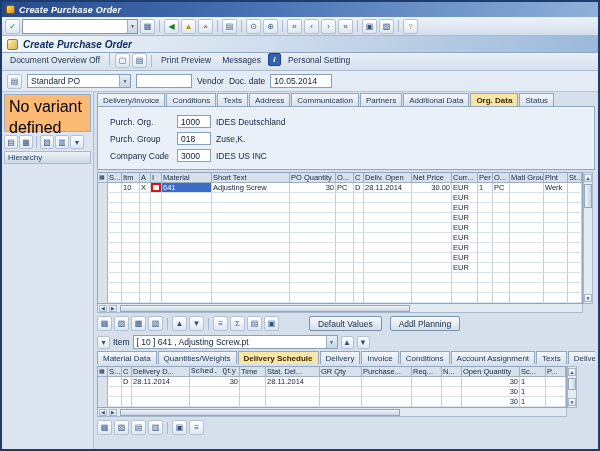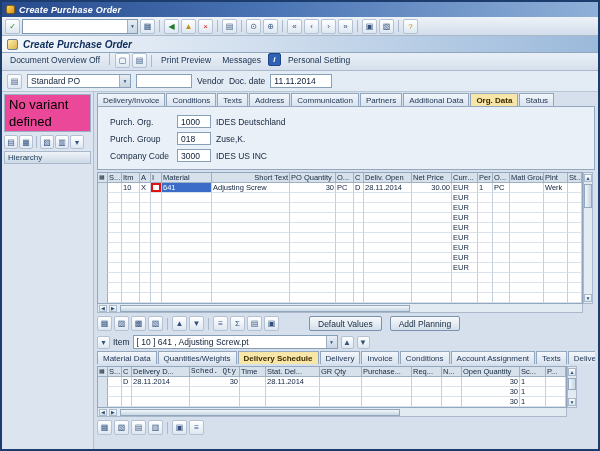--- a/index.html
+++ b/index.html
@@ -21,21 +21,21 @@
 .appbtn{font-size:8.5px;color:#17304f;padding:1px 3px;border:1px solid transparent;white-space:nowrap;}
 .info-btn{background:#2f62b4;color:#fff;font-weight:bold;font-style:italic;width:13px;height:13px;border-radius:2px;border:1px solid #1d4586;display:flex;align-items:center;justify-content:center;font-size:8px;flex:0 0 auto;}
 .hdr-row{height:21px;background:#e3ebf4;border-bottom:1px solid #b7c5d4;display:flex;align-items:center;gap:5px;padding:0 5px;}
 .field{background:#fff;border:1px solid #87a0b8;height:14px;font-size:8.5px;padding:0 3px;display:flex;align-items:center;color:#0b1c36;white-space:nowrap;overflow:hidden;}
 .combo{display:flex;align-items:stretch;border:1px solid #87a0b8;background:#fff;height:14px;}
 .combo .val{font-size:8.5px;padding:0 3px;display:flex;align-items:center;white-space:nowrap;overflow:hidden;}
 .drop{width:11px;background:linear-gradient(#e8eef5,#c7d5e3);border-left:1px solid #9fb0c2;display:flex;align-items:center;justify-content:center;font-size:5px;color:#33517e;flex:0 0 auto;}
 .lbl{font-size:8.5px;color:#15263e;white-space:nowrap;}
 .main{display:flex;height:357px;}
 .sidebar{width:92px;flex:0 0 auto;border-right:1px solid #b0bfcf;background:#dbe4ef;padding:2px;}
-.variant-box{background:#ec4899;border:1px solid #9cafc4;height:38px;font-size:13px;color:#000;padding:2px 4px;line-height:1.3;}
+.variant-box{background:#fdba74;border:1px solid #9cafc4;height:38px;font-size:16px;color:#000;padding:2px 4px;line-height:1.3;}
 .side-icons{display:flex;gap:1px;padding:3px 0 2px 0;align-items:center;}
 .side-icons .tbtn{min-width:14px;width:14px;height:14px;}
 .hier{height:13px;background:linear-gradient(#eef3f8,#cdd9e6);border:1px solid #a9b9cb;font-size:8px;display:flex;align-items:center;padding:0 3px;color:#23405f;}
 .content{flex:1;padding:0 3px;overflow:hidden;}
 .tabstrip{display:flex;height:14px;align-items:flex-end;overflow:hidden;}
 .tab{height:13px;padding:0 5px;font-size:8px;display:flex;align-items:center;background:linear-gradient(#f2f6fb,#d9e3ef);border:1px solid #93a8be;border-bottom:none;margin-right:1px;color:#1c3350;flex:0 0 auto;white-space:nowrap;}
 .tab.sel{background:#f7e6a8;font-weight:bold;color:#3a2a00;}
 .tabpanel{height:64px;background:#e9f0f7;border:1px solid #93a8be;padding:8px 0 0 12px;}
 .fieldrow{display:flex;align-items:center;gap:5px;margin-bottom:4px;}
 .fieldrow .lbl{width:62px;}
@@ -123,21 +123,21 @@
 
 <div class="hdr-row">
   <div class="tbtn">▤</div>
   <div class="combo" style="width:104px">
     <div class="val" style="flex:1">Standard PO</div>
     <div class="drop">▼</div>
   </div>
   <div class="field" style="width:56px"></div>
   <span class="lbl">Vendor</span>
   <span class="lbl">Doc. date</span>
-  <div class="field" style="width:62px">11.11.2014</div>
+  <div class="field" style="width:62px">10.05.2014</div>
 </div>
 
 <div class="main">
 
   <div class="sidebar">
     <div class="variant-box">No variant defined</div>
     <div class="side-icons" id="side-icons">
         <div class="tbtn">▤</div>
         <div class="tbtn">▦</div>
         <div class="sep"></div>
@@ -182,21 +182,21 @@
 
     <div class="tablewrap">
       <div class="table" id="item-table">
           <div class="trow thead">
             <div class="tcell selcol" style="width: 10px; font-size: 6px;">▦</div>
             <div class="tcell" style="width: 14px;">S...</div>
             <div class="tcell" style="width: 18px;">Itm</div>
             <div class="tcell" style="width: 11px;">A</div>
             <div class="tcell" style="width: 11px;">I</div>
             <div class="tcell" style="width: 50px;">Material</div>
-            <div class="tcell" style="width: 78px; text-align: right;">Short Text</div>
+            <div class="tcell" style="width: 78px;">Short Text</div>
             <div class="tcell" style="width: 46px;">PO Quantity</div>
             <div class="tcell" style="width: 18px;">O...</div>
             <div class="tcell" style="width: 10px;">C</div>
             <div class="tcell" style="width: 48px;">Deliv. Open</div>
             <div class="tcell" style="width: 40px;">Net Price</div>
             <div class="tcell" style="width: 26px;">Curr...</div>
             <div class="tcell" style="width: 15px;">Per</div>
             <div class="tcell" style="width: 17px;">O...</div>
             <div class="tcell" style="width: 34px;">Matl Group</div>
             <div class="tcell" style="width: 24px;">Plnt</div>

